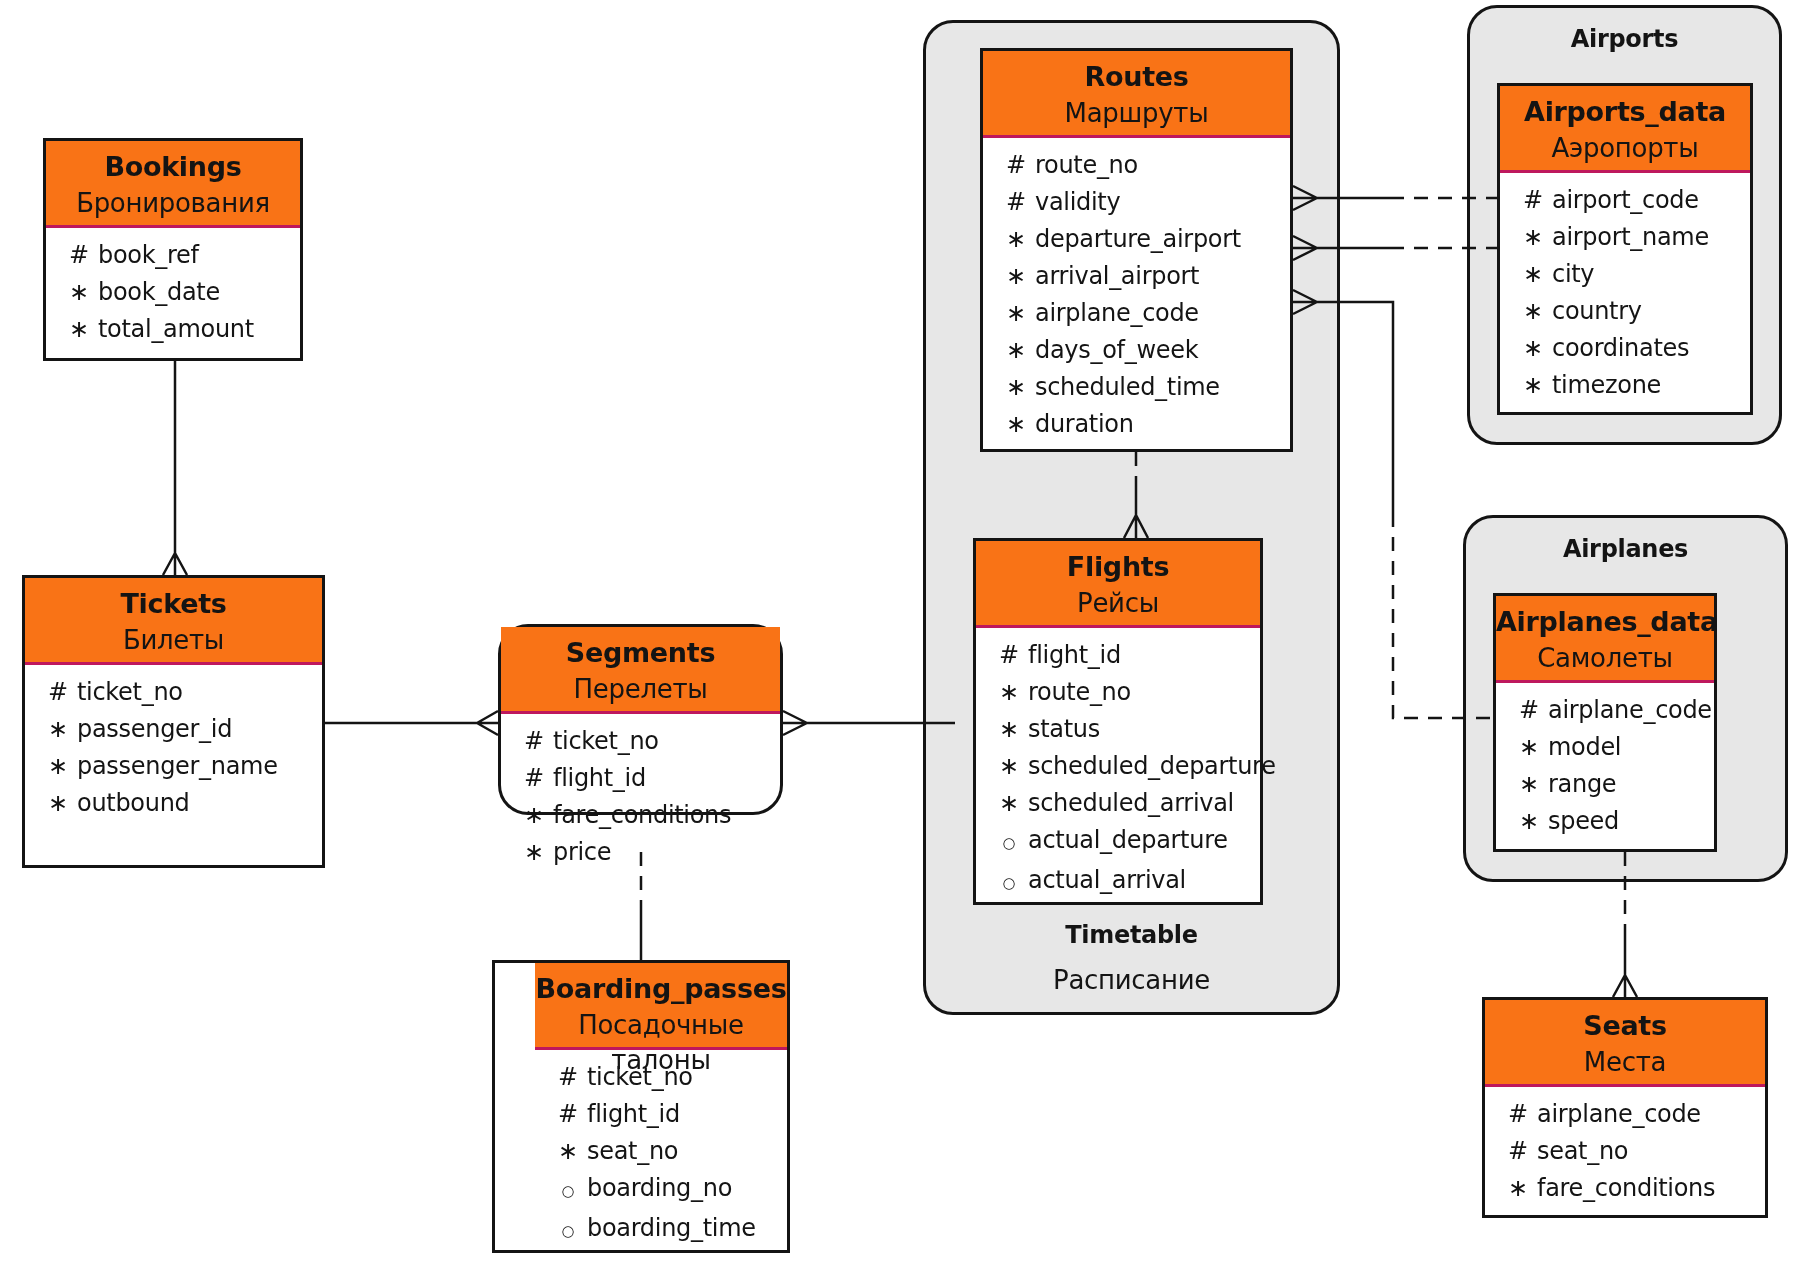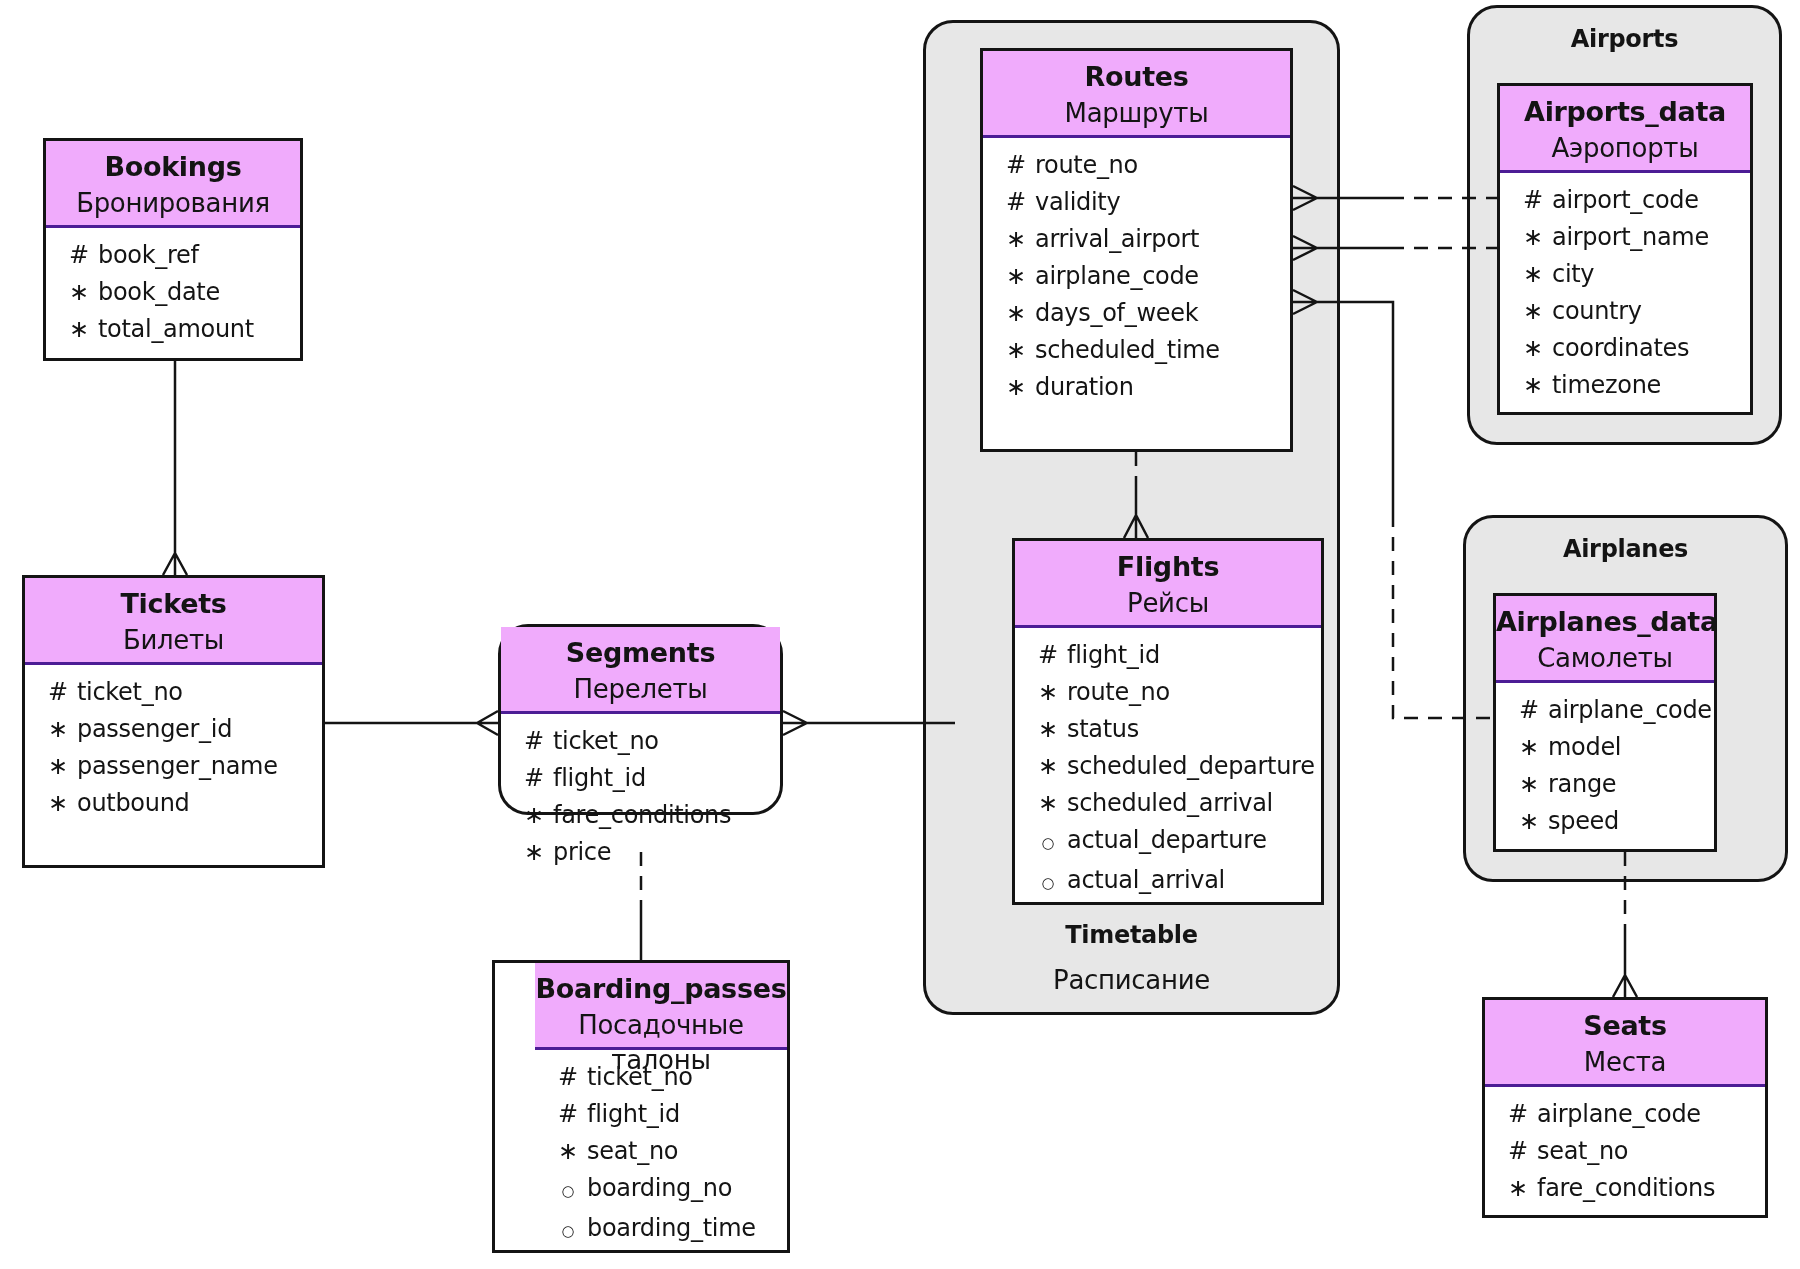--- a/index.html
+++ b/index.html
@@ -27,36 +27,36 @@
   svg.conns{position:absolute;left:0;top:0;}
   .ln{stroke:#141414;stroke-width:2.5;fill:none;}
   .dash{stroke-dasharray:14 10;}
 
   
   .entity{
     position:absolute;background:#ffffff;border:3px solid #141414;
     box-sizing:border-box;
   }
   .hdr{
-    background:#f0abfc;border-bottom:3px solid #4c1d95;
+    background:#f97316;border-bottom:3px solid #be185d;
     text-align:center;padding-top:7px;height:87px;box-sizing:border-box;
   }
   .hdr .en{display:block;font-size:27px;font-weight:bold;line-height:38px;letter-spacing:-0.3px;}
   .hdr .ru{display:block;font-size:26px;line-height:35px;letter-spacing:-0.3px;}
   .rows{padding:9px 4px 0 14px;}
   .row{font-size:24px;line-height:37px;white-space:nowrap;letter-spacing:-0.3px;}
   .pfx{display:inline-block;width:38px;text-align:center;vertical-align:baseline;}
   .pfx.circ{font-size:15px;}
 
   #e-bookings     {left:43px;  top:138px; width:260px; height:223px;}
   #e-tickets      {left:22px;  top:575px; width:303px; height:293px;}
   #e-segments     {left:498px; top:624px; width:285px; height:191px;border-radius:30px;}
   #e-boarding     {left:492px; top:960px; width:298px; height:293px;padding-left:40px;}
   #e-routes       {left:980px; top:48px;  width:313px; height:404px;}
-  #e-flights      {left:1012px; top:538px; width:312px; height:367px;}
+  #e-flights      {left:973px; top:538px; width:290px; height:367px;}
   #e-airportsdata {left:1497px;top:83px;  width:256px; height:332px;}
   #e-airplanesdata{left:1493px;top:593px; width:224px; height:259px;}
   #e-seats        {left:1482px;top:997px; width:286px; height:221px;}
 </style>
 </head>
 <body>
 
 <div class="group" id="g-timetable">
   <div class="glabel">
     <span class="en">Timetable</span>
@@ -210,20 +210,23 @@
   <div class="rows">
 
       <div class="row">
         <span class="pfx">#</span><span>route_no</span>
       </div>
 
       <div class="row">
         <span class="pfx">#</span><span>validity</span>
       </div>
 
+      <div class="row">
+        <span class="pfx">∗</span><span>departure_airport</span>
+      </div>
 
       <div class="row">
         <span class="pfx">∗</span><span>arrival_airport</span>
       </div>
 
       <div class="row">
         <span class="pfx">∗</span><span>airplane_code</span>
       </div>
 
       <div class="row">

